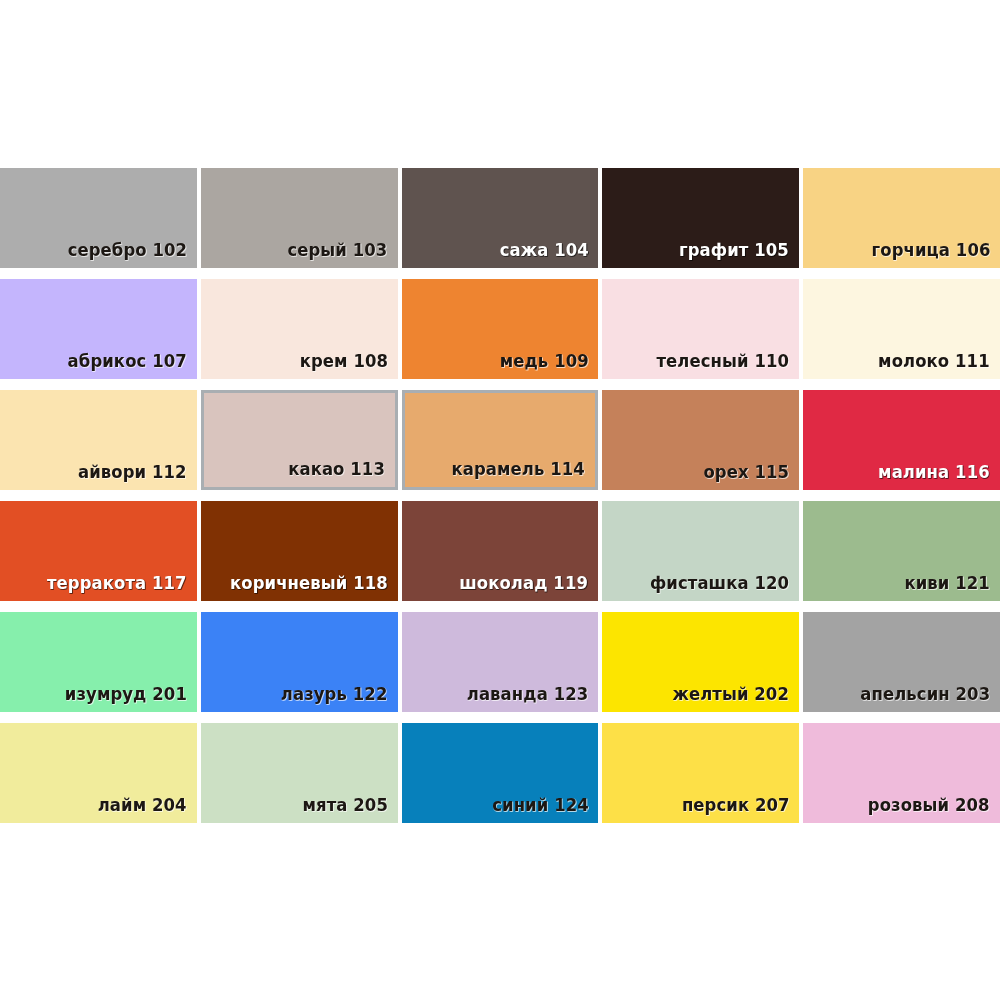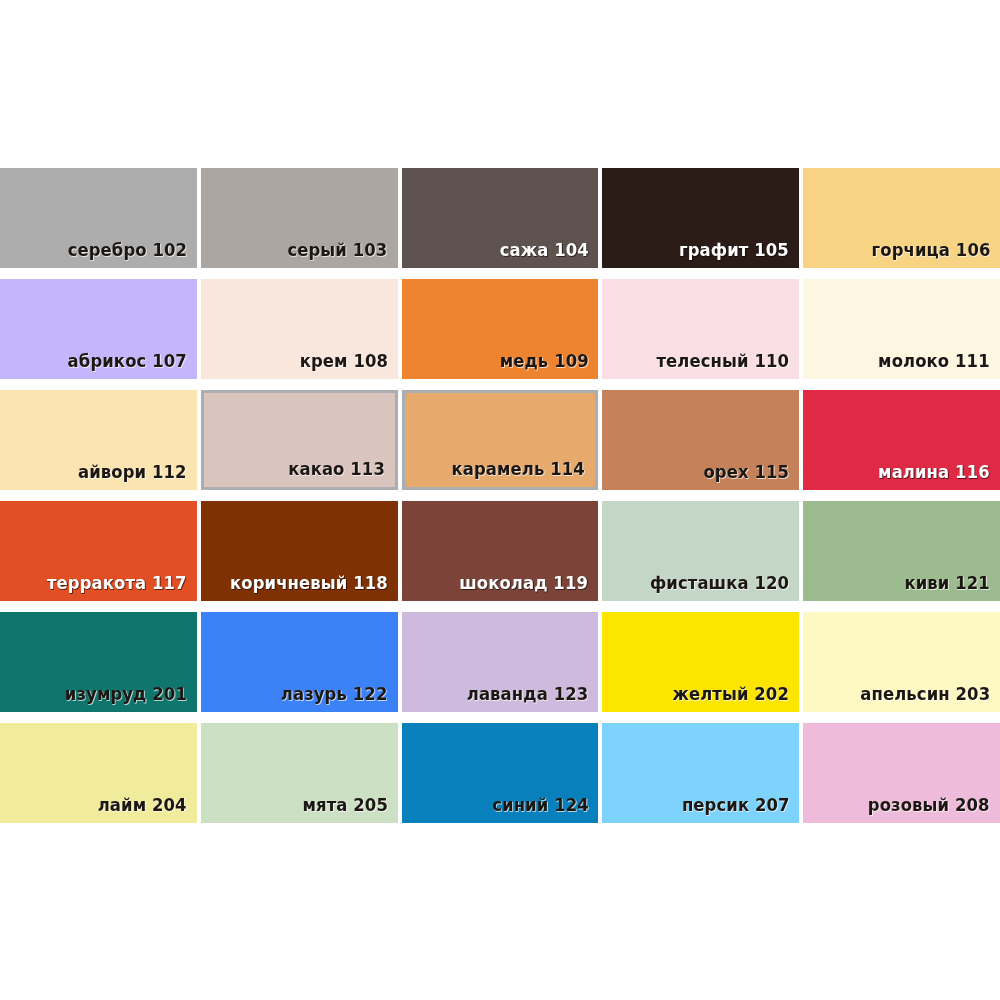--- a/index.html
+++ b/index.html
@@ -126,44 +126,44 @@
       </div>
       <div class="swatch" style="background: rgb(124, 68, 57);">
         <span class="swatch-label label-light">шоколад 119</span>
       </div>
       <div class="swatch" style="background: rgb(196, 214, 198);">
         <span class="swatch-label label-dark">фисташка 120</span>
       </div>
       <div class="swatch" style="background: rgb(156, 187, 142);">
         <span class="swatch-label label-dark">киви 121</span>
       </div>
-      <div class="swatch" style="background: #0f766e;">
+      <div class="swatch" style="background: #86efac;">
         <span class="swatch-label label-dark">изумруд 201</span>
       </div>
       <div class="swatch" style="background: #3b82f6;">
         <span class="swatch-label label-dark">лазурь 122</span>
       </div>
       <div class="swatch" style="background: rgb(206, 186, 220);">
         <span class="swatch-label label-dark">лаванда 123</span>
       </div>
       <div class="swatch" style="background: rgb(252, 229, 0);">
         <span class="swatch-label label-dark">желтый 202</span>
       </div>
-      <div class="swatch" style="background: #fef9c3;">
+      <div class="swatch" style="background: #a3a3a3;">
         <span class="swatch-label label-dark">апельсин 203</span>
       </div>
       <div class="swatch" style="background: rgb(241, 236, 156);">
         <span class="swatch-label label-dark">лайм 204</span>
       </div>
       <div class="swatch" style="background: rgb(204, 224, 196);">
         <span class="swatch-label label-dark">мята 205</span>
       </div>
       <div class="swatch" style="background: rgb(7, 128, 187);">
         <span class="swatch-label label-dark">синий 124</span>
       </div>
-      <div class="swatch" style="background: #7dd3fc;">
+      <div class="swatch" style="background: #fde047;">
         <span class="swatch-label label-dark">персик 207</span>
       </div>
       <div class="swatch" style="background: rgb(239, 187, 219);">
         <span class="swatch-label label-dark">розовый 208</span>
       </div>
     </div>
 </div>
 
 </body></html>

